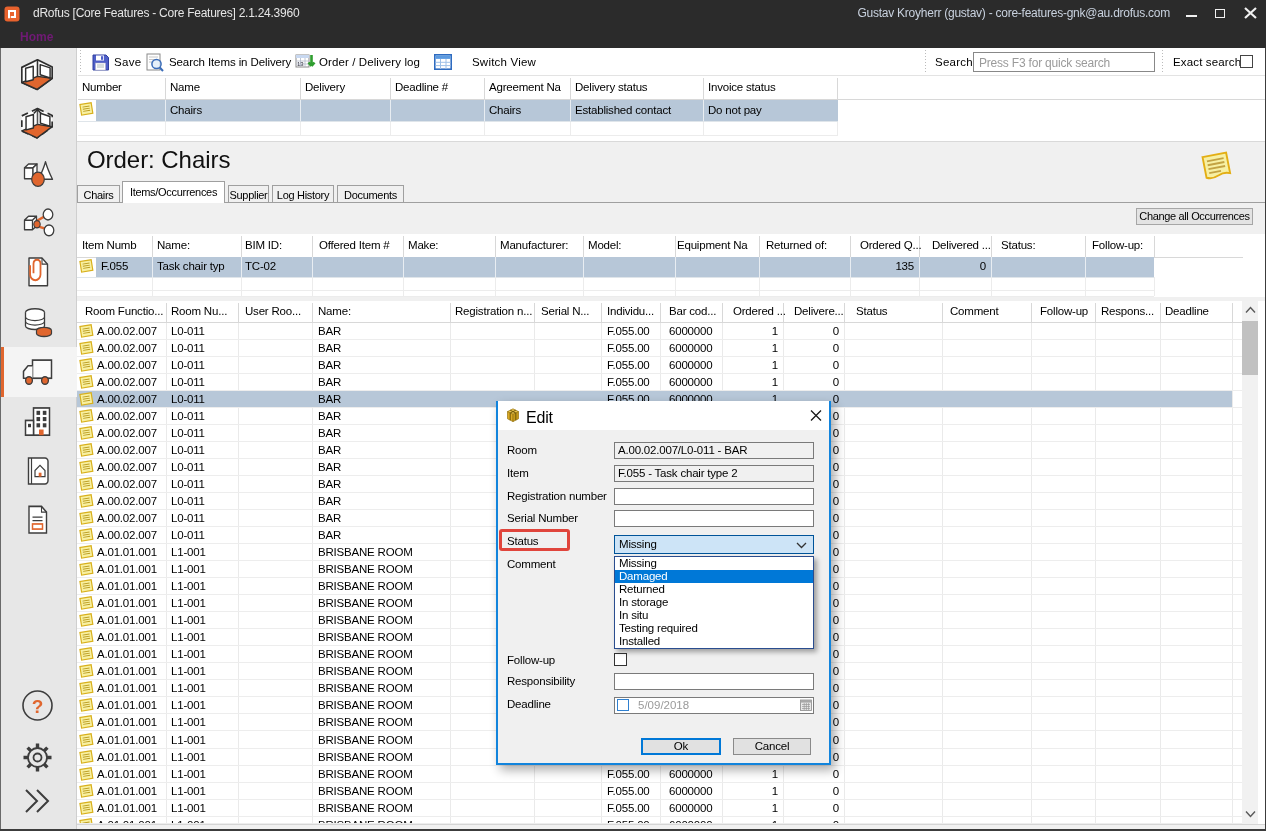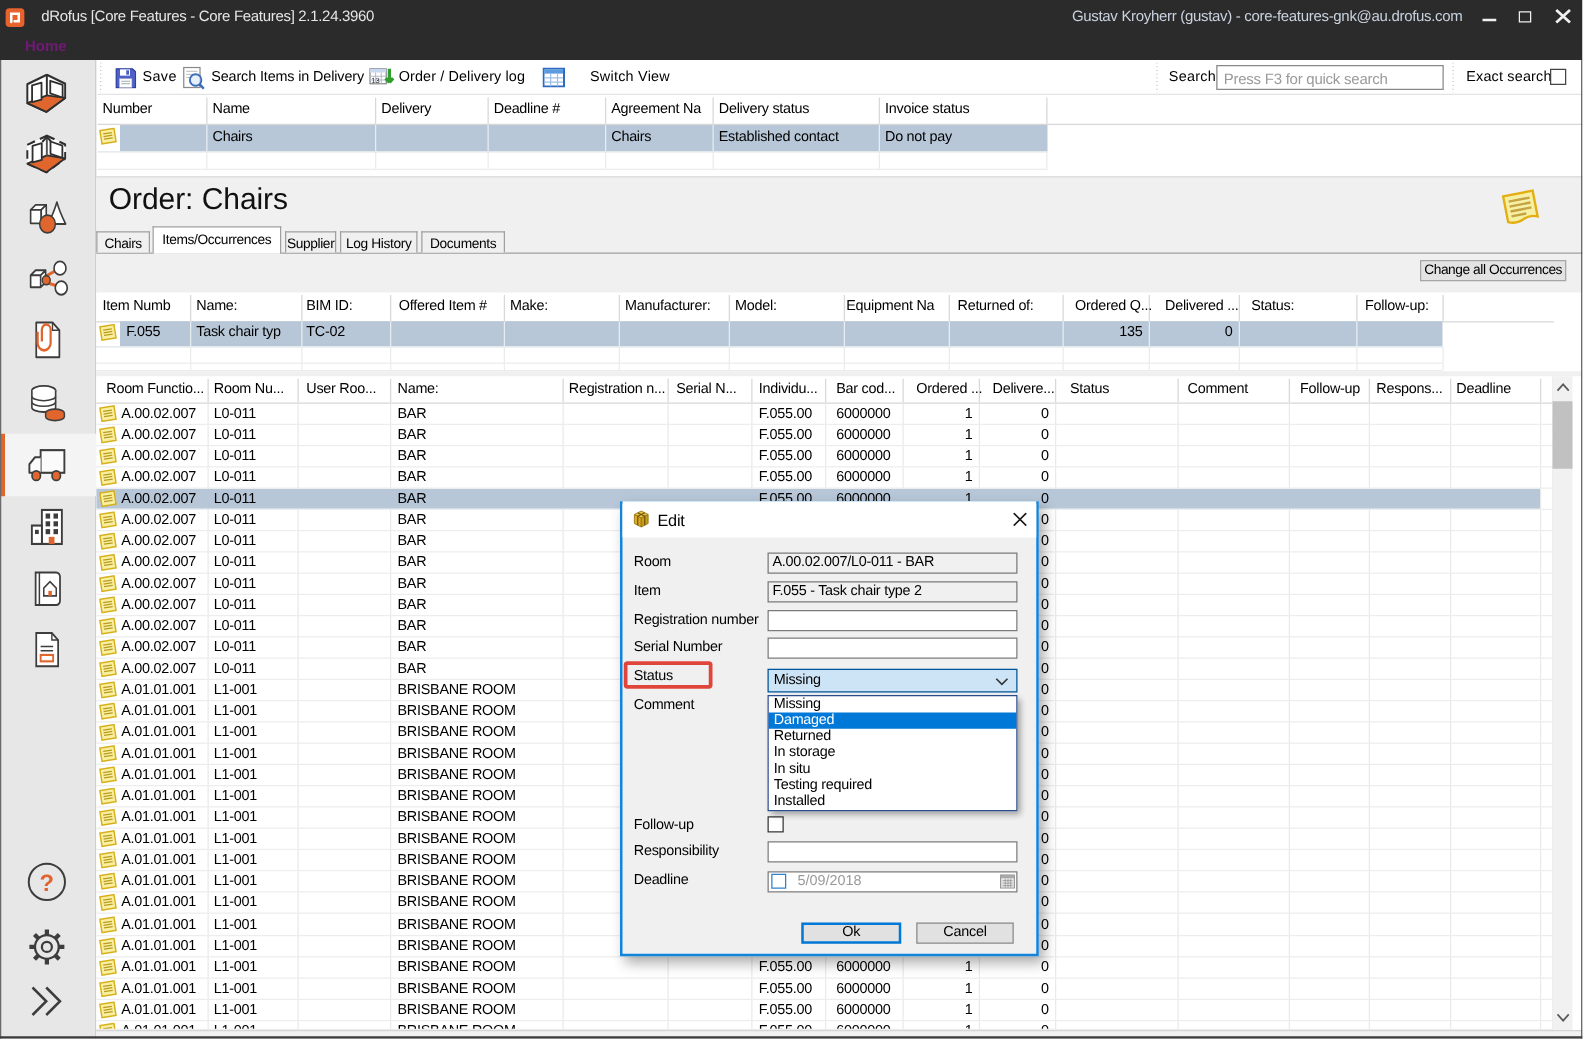--- a/index.html
+++ b/index.html
@@ -1,19 +1,19 @@
 <!DOCTYPE html>
 <html><head><meta charset="utf-8"><title>dRofus</title><style>
 *{margin:0;padding:0;box-sizing:border-box}
 html,body{width:1266px;height:831px;overflow:hidden}
 body{font-family:"Liberation Sans",sans-serif;background:#fff;position:relative}
 #app{position:absolute;left:0;top:0;width:1266px;height:831px;overflow:hidden}
 .abs{position:absolute}
 .t11{font-size:11.5px;letter-spacing:-0.2px;color:#000;white-space:nowrap}
-.t12{font-size:13px;letter-spacing:-0.2px;color:#000}
+.t12{font-size:16px;letter-spacing:-0.2px;color:#000}
 .tb{font-size:11.5px;letter-spacing:-0.45px;color:#000;white-space:nowrap}
 .vline{position:absolute;width:1px;background:#e2e2e2}
 .hline{position:absolute;height:1px;background:#e2e2e2}
 </style></head><body>
 <div id="app">
 <div class="abs" style="left:0;top:0;width:1266px;height:48px;background:#2b2b2b"></div>
 <svg class="abs" style="left:4px;top:6px" width="16" height="16" viewBox="0 0 16 16">
 <rect x="0.5" y="0.5" width="15" height="15" rx="3" fill="#e8622d"></rect>
 <path d="M5 11.5 V5 h6 v6 h-3.4" fill="none" stroke="#fff" stroke-width="2" stroke-linecap="round"></path>
 </svg>

